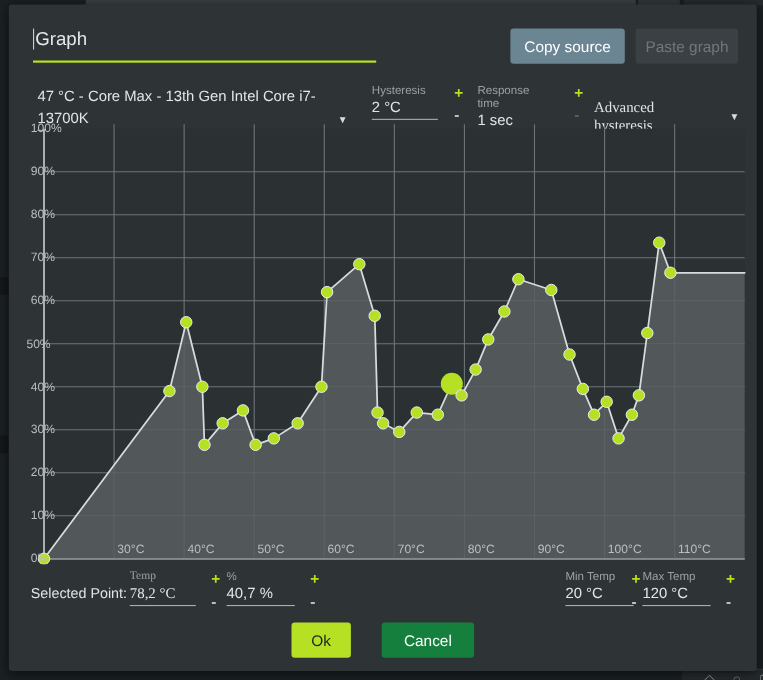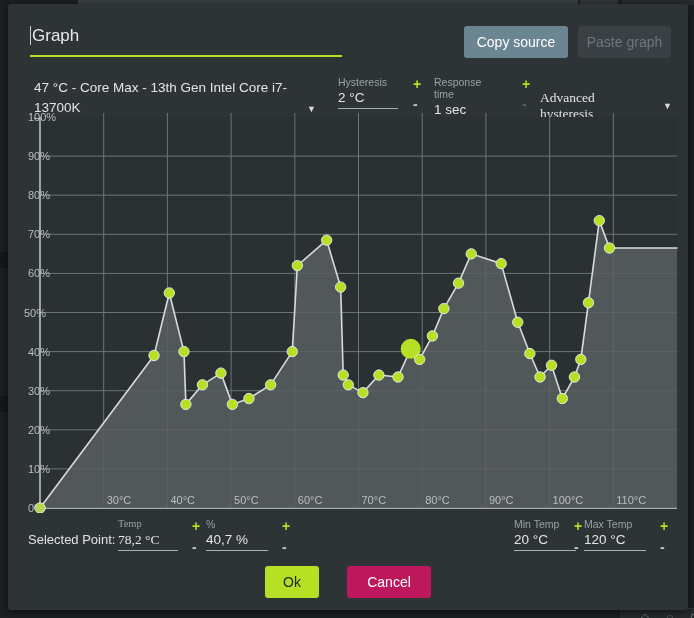--- a/index.html
+++ b/index.html
@@ -94,21 +94,21 @@
   #min-plus { left: 566px; top: 0; }      #min-minus { left: 566px; top: 21px; }
   #max-plus { left: 652px; top: 0; }      #max-minus { left: 652px; top: 21px; }
 
   
   #footer { position: absolute; left: 0; top: 562px; width: 680px; height: 40px; }
   .btn-foot {
     position: absolute; top: 0; height: 32px; border: none; border-radius: 3px;
     font-size: 14px; font-family: inherit; cursor: pointer;
   }
   #ok-btn { left: 257px; width: 54px; background: #b5e023; color: #1e2325; }
-  #cancel-btn { left: 339px; width: 84px; background: #be185d; color: #ffffff; }
+  #cancel-btn { left: 339px; width: 84px; background: #15803d; color: #ffffff; }
 </style>
 </head>
 <body>
 
 <div id="bg-layer">
   <div class="bg-strip bg-top-a"></div>
   <div class="bg-strip bg-top-b"></div>
   <div class="bg-strip bg-top-c"></div>
 
   <div class="bg-strip bg-left-notch" style="top:252px;height:16px"></div>

